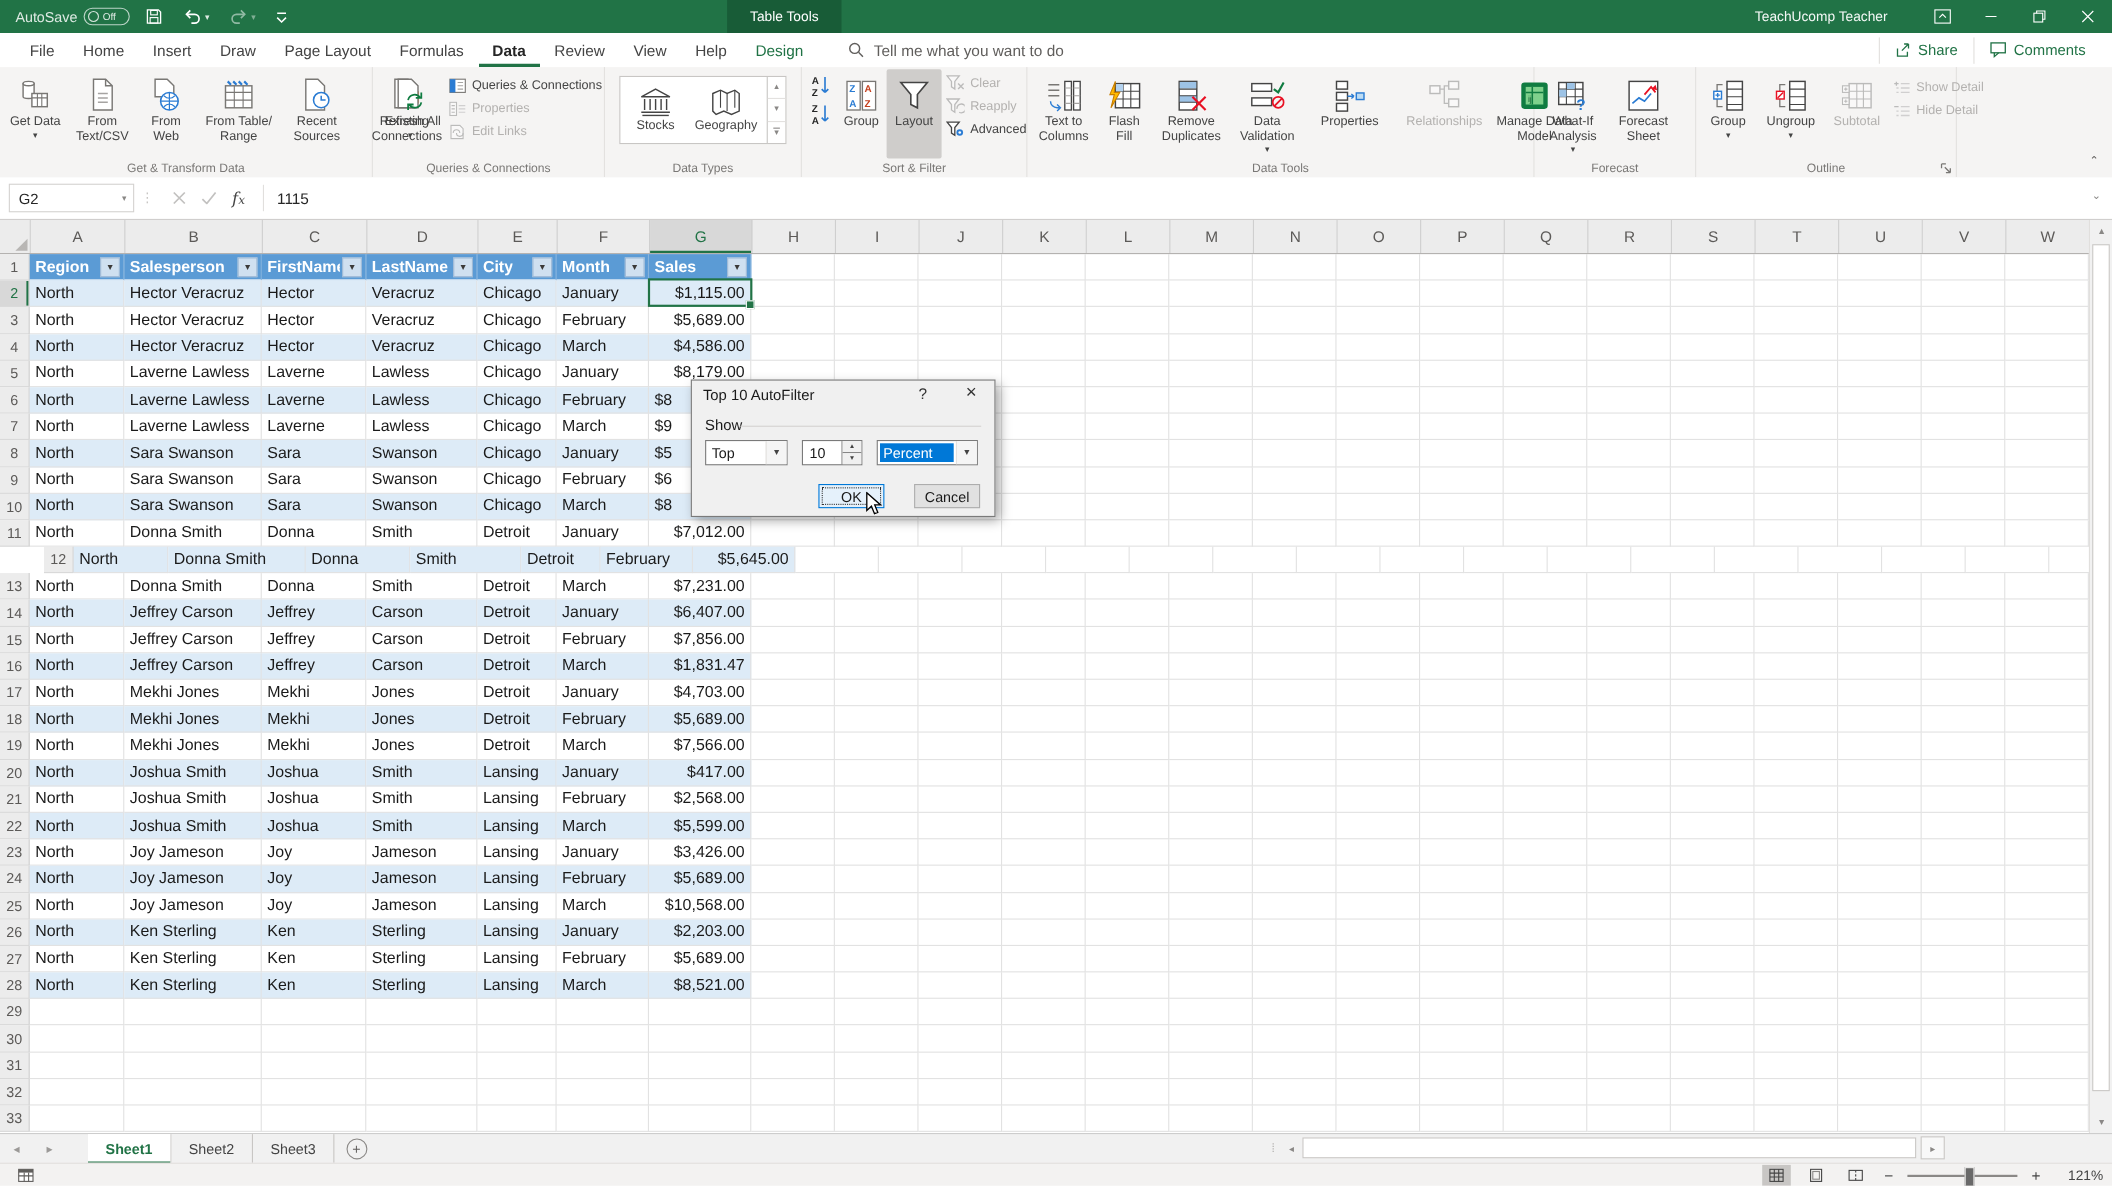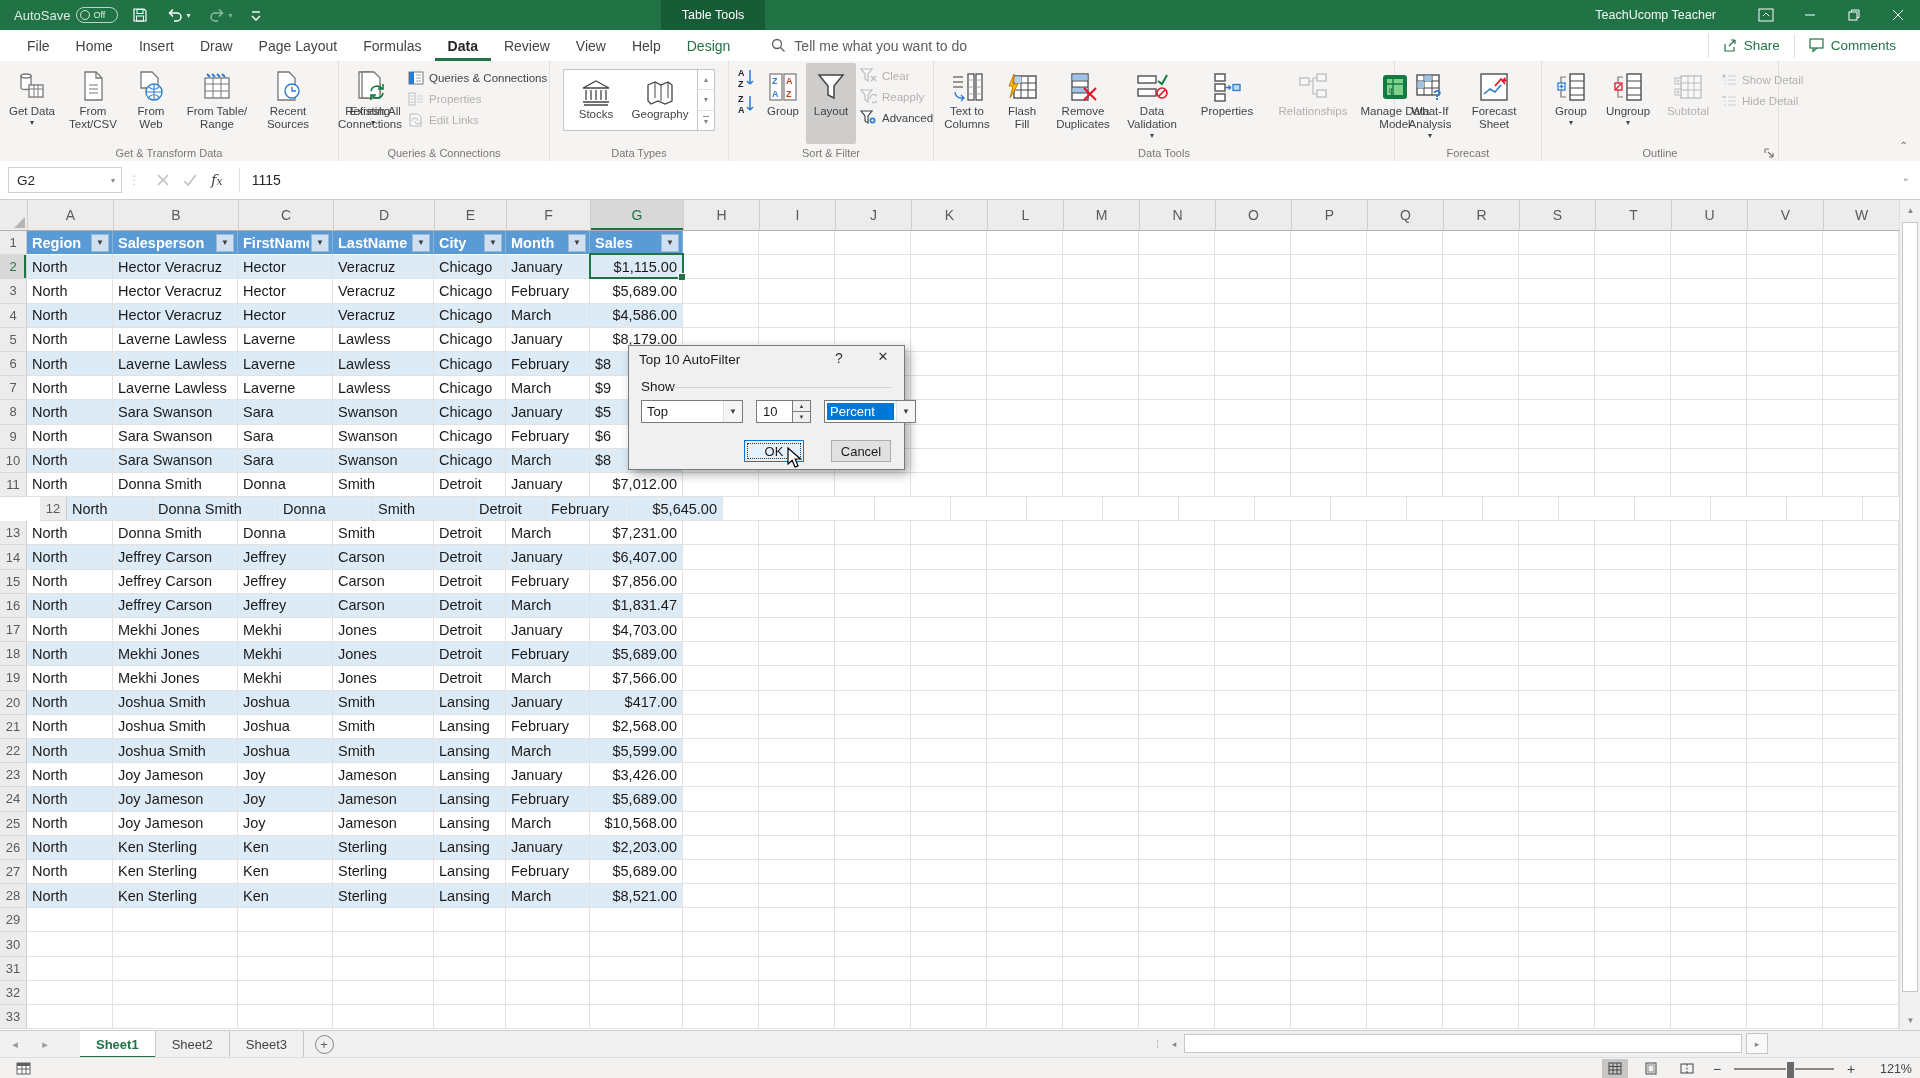--- a/index.html
+++ b/index.html
@@ -120,21 +120,21 @@
   #dlgtitlebar{height:26px;display:flex;align-items:center;padding-left:10px}
   #dlgtitle{font-size:13.5px;color:#1a1a1a}
   #dlghelp{position:absolute;right:54px;top:4px;width:22px;height:18px;text-align:center;color:#333;font-size:14px}
   #dlgclose{position:absolute;right:6px;top:3px;width:30px;height:20px;text-align:center;color:#333;font-size:13px}
   #dlgshow{position:absolute;left:12px;top:33px;background:#f0f0f0;padding-right:6px}
   #dlggroupline{position:absolute;left:44px;right:12px;top:41px;height:1px;background:#d5d3d1}
   .dlgrow{position:absolute;left:12px;top:54px;display:flex;align-items:center;gap:13px}
   .combo{height:23px;background:#fff;border:1px solid #7a7a7a;display:flex;align-items:stretch;box-sizing:border-box}
   .combo .ctext{display:flex;align-items:center;padding:0 5px;font-size:13px}
   .combo .cbtn{width:18px;display:flex;align-items:center;justify-content:center;font-size:8px;color:#444;border-left:1px solid #e3e1df;background:#f5f5f5}
-  #combo1{width:102px}
+  #combo1{width:75px}
   #combo2{width:92px}
   #combo2 .ctext{background:#0078d7;color:#fff;flex:1;margin:2px;padding:0 3px}
   .spinner{width:55px;height:23px;border:1px solid #7a7a7a;background:#fff;display:flex;box-sizing:border-box}
   .spinner .stext{flex:1;display:flex;align-items:center;padding-left:6px;font-size:13px}
   .spincol{width:17px;display:flex;flex-direction:column;border-left:1px solid #7a7a7a}
   .spincol div{flex:1;display:flex;align-items:center;justify-content:center;font-size:6px;color:#444;background:#f0f0f0}
   .spincol div:first-child{border-bottom:1px solid #7a7a7a}
   .dlgbuttons{position:absolute;right:13px;top:94px;display:flex;gap:27px}
   .dbtn{width:60px;height:22px;display:flex;align-items:center;justify-content:center;font-size:13px;box-sizing:border-box}
   #okbtn{background:#e5f1fb;border:1px solid #0078d7;outline:1px dotted #333;outline-offset:-4px}

